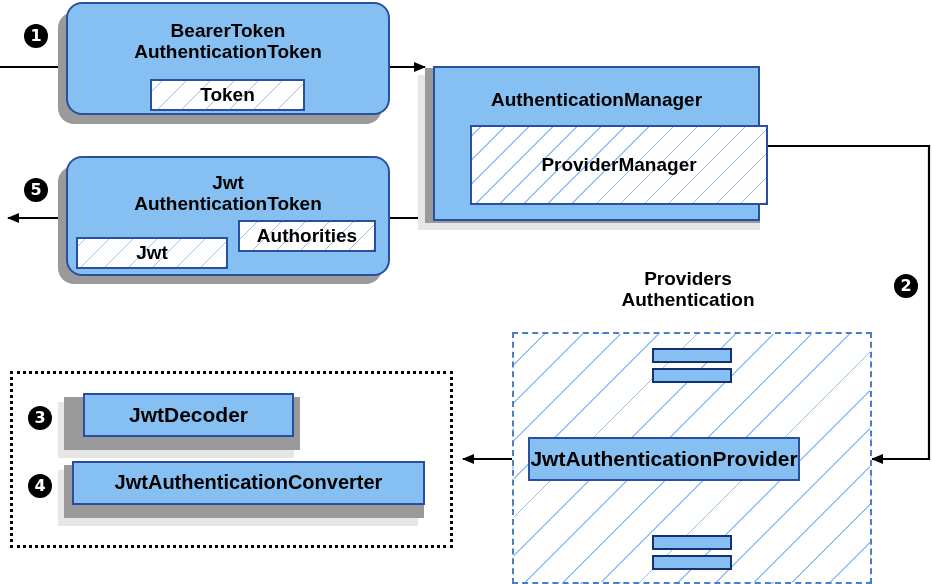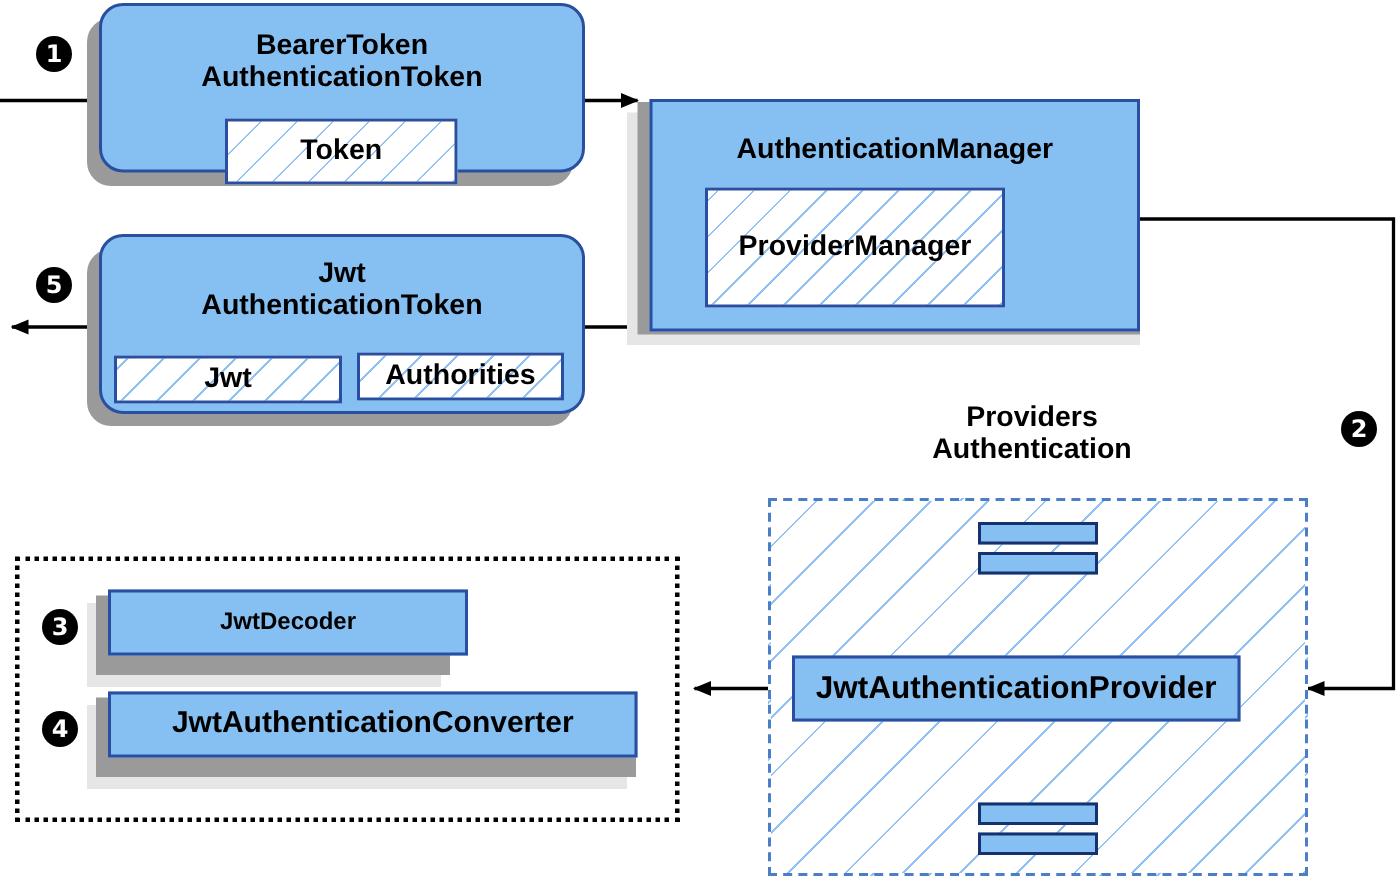--- a/index.html
+++ b/index.html
@@ -169,57 +169,57 @@
   <div class="step" style="left:24px; top:178px;">5</div>
   <div class="step" style="left:894px; top:274px;">2</div>
   <div class="step" style="left:28px; top:406px;">3</div>
   <div class="step" style="left:28px; top:474px;">4</div>
 
   <div class="shadow rounded-shadow" style="left:58px; top:12px; width:324px; height:112px;"></div>
   <div class="node rounded" style="left:66px; top:2px; width:324px; height:113px; font-size:19px; padding-bottom:34px;">
     <div>BearerToken</div>
     <div>AuthenticationToken</div>
   </div>
-  <div class="slot" style="left:150px; top:79px; width:155px; height:44px; font-size:19px;">Token</div>
+  <div class="slot" style="left:150px; top:79px; width:155px; height:32px; font-size:19px;">Token</div>
 
   <div class="shadow rounded-shadow" style="left:58px; top:166px; width:324px; height:118px;"></div>
   <div class="node rounded" style="left:66px; top:156px; width:324px; height:120px; font-size:19px; padding-bottom:44px;">
     <div>Jwt</div>
     <div>AuthenticationToken</div>
   </div>
   <div class="slot" style="left:76px; top:237px; width:152px; height:32px; font-size:19px;">Jwt</div>
-  <div class="slot" style="left:238px; top:235px; width:138px; height:32px; font-size:19px;">Authorities</div>
+  <div class="slot" style="left:238px; top:220px; width:138px; height:32px; font-size:19px;">Authorities</div>
 
   <div class="shadow2" style="left:418px; top:75px; width:342px; height:155px;"></div>
   <div class="shadow" style="left:425px; top:68px; width:335px; height:155px;"></div>
   <div class="node" style="left:433px; top:66px; width:327px; height:155px; font-size:19px; justify-content:flex-start; padding-top:22px;">
     <div>AuthenticationManager</div>
   </div>
-  <div class="slot" style="left:470px; top:125px; width:200px; height:80px; font-size:19px;">ProviderManager</div>
+  <div class="slot" style="left:470px; top:125px; width:298px; height:80px; font-size:19px;">ProviderManager</div>
 
   <div class="plain-label" style="left:560px; top:268px; width:256px; font-size:19px;">
     <div>Providers</div>
     <div>Authentication</div>
   </div>
 
   <div class="providers-region" style="left:512px; top:332px; width:360px; height:252px;"></div>
 
   <div class="bar" style="left:652px; top:348px; width:80px; height:15px;"></div>
   <div class="bar" style="left:652px; top:368px; width:80px; height:15px;"></div>
 
   <div class="shadow2" style="left:518px; top:450px; width:336px; height:48px;"></div>
   <div class="shadow" style="left:524px; top:444px; width:332px; height:46px;"></div>
-  <div class="node" style="left:528px; top:437px; width:299px; height:44px; font-size:21px;">JwtAuthenticationProvider</div>
+  <div class="node" style="left:528px; top:437px; width:272px; height:44px; font-size:21px;">JwtAuthenticationProvider</div>
 
   <div class="bar" style="left:652px; top:535px; width:80px; height:15px;"></div>
   <div class="bar" style="left:652px; top:555px; width:80px; height:15px;"></div>
 
   <div class="dotted-region" style="left:10px; top:371px; width:443px; height:177px;"></div>
 
   <div class="shadow2" style="left:58px; top:402px; width:236px; height:56px;"></div>
   <div class="shadow" style="left:64px; top:397px; width:236px; height:53px;"></div>
-  <div class="node" style="left:72px; top:393px; width:240px; height:44px; font-size:16px;">JwtDecoder</div>
+  <div class="node" style="left:83px; top:393px; width:211px; height:44px; font-size:21px;">JwtDecoder</div>
 
   <div class="shadow2" style="left:58px; top:470px; width:360px; height:56px;"></div>
   <div class="shadow" style="left:64px; top:465px; width:360px; height:53px;"></div>
   <div class="node" style="left:72px; top:461px; width:353px; height:44px; font-size:20px;">JwtAuthenticationConverter</div>
 
 </div>
 
 </body></html>

